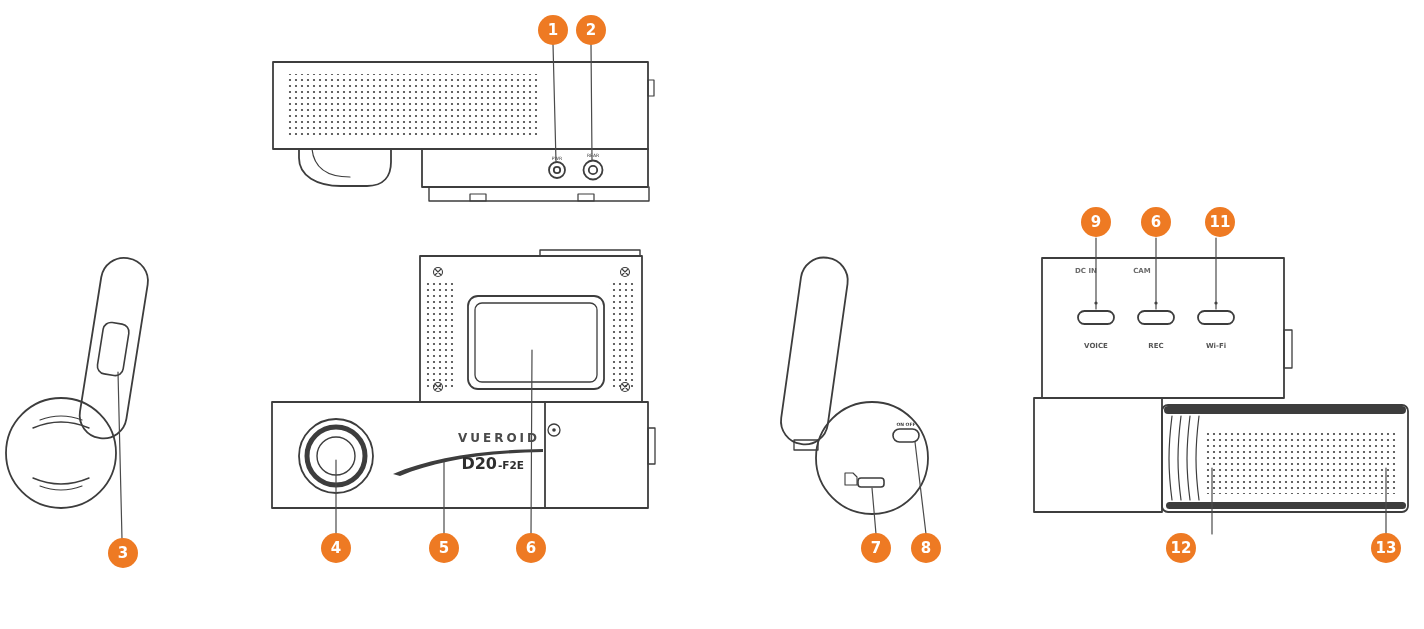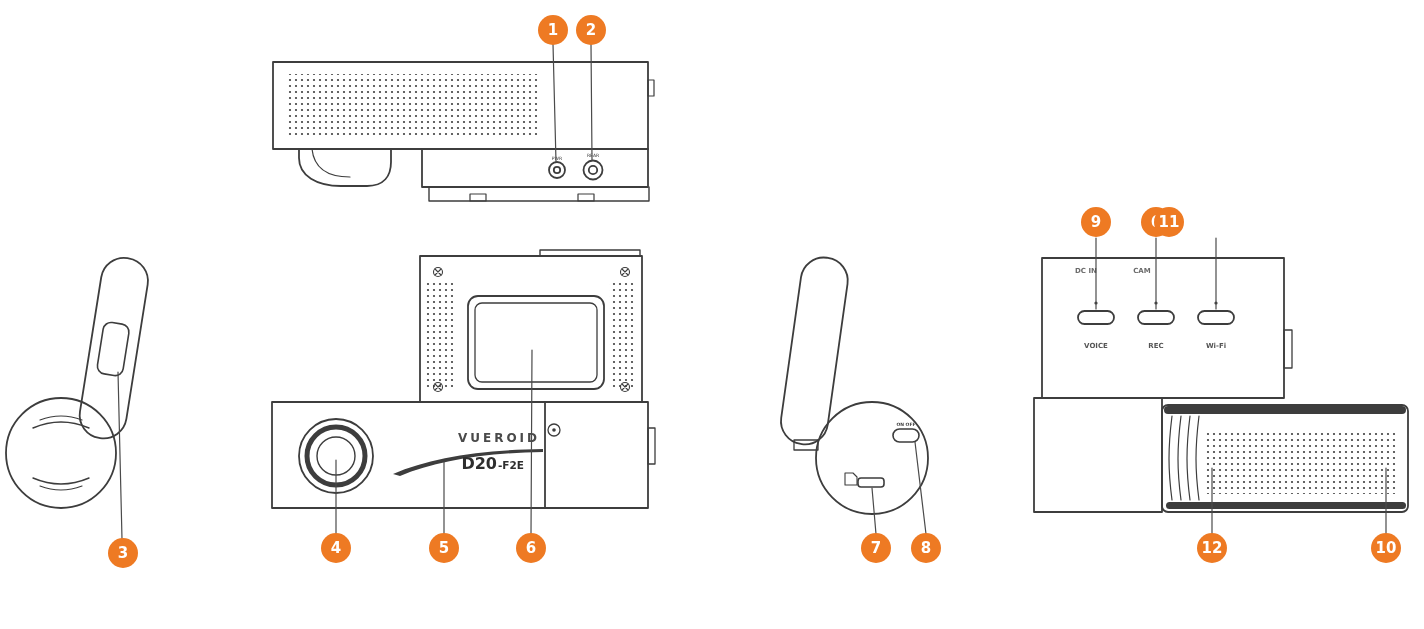--- a/index.html
+++ b/index.html
@@ -147,17 +147,17 @@
   <div class="callout" style="left:538px;top:15px">1</div>
   <div class="callout" style="left:576px;top:15px">2</div>
   <div class="callout" style="left:108px;top:538px">3</div>
   <div class="callout" style="left:321px;top:533px">4</div>
   <div class="callout" style="left:429px;top:533px">5</div>
   <div class="callout" style="left:516px;top:533px">6</div>
   <div class="callout" style="left:861px;top:533px">7</div>
   <div class="callout" style="left:911px;top:533px">8</div>
   <div class="callout" style="left:1081px;top:207px">9</div>
   <div class="callout" style="left:1141px;top:207px">6</div>
-  <div class="callout" style="left:1154px;top:207px">11</div>
-  <div class="callout" style="left:1197px;top:533px">12</div>
-  <div class="callout" style="left:1371px;top:533px">10</div>
+  <div class="callout" style="left:1205px;top:207px">11</div>
+  <div class="callout" style="left:1166px;top:533px">12</div>
+  <div class="callout" style="left:1371px;top:533px">13</div>
 
 </div>
 
 </body></html>

